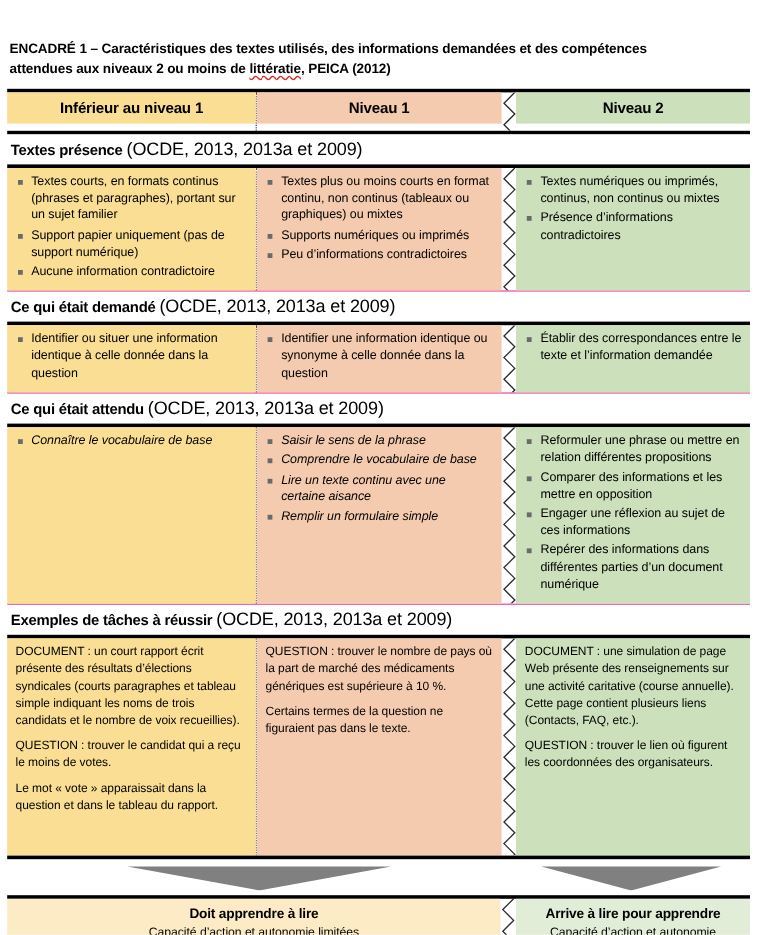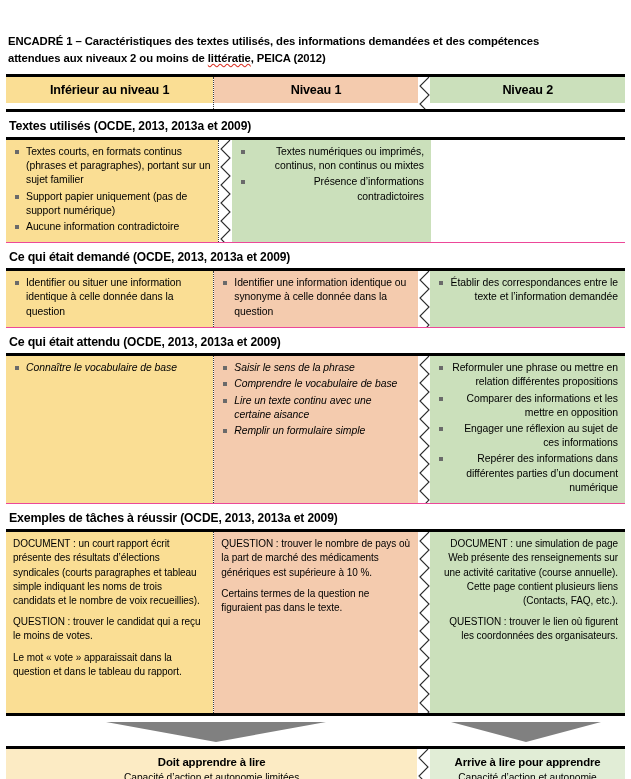--- a/index.html
+++ b/index.html
@@ -42,21 +42,21 @@
   .grid {
     display: flex;
     width: 619px;
   }
   .col {
     box-sizing: border-box;
     position: relative;
   }
   .col1 { width: 212px; background: #FADE94; }
   .col2 { width: 208px; background: #F4CBAE; }
-  .col3 { width: 199px; background: #CBE0BB; text-align: right; }
+  .col3 { width: 199px; background: #CBE0BB; }
 
   .sep-dotted {
     width: 0px;
     border-left: 1.5px dotted #3a3a3a;
     background: transparent;
   }
   .sep-zig {
     width: 13px;
     position: relative;
     overflow: hidden;
@@ -86,22 +86,22 @@
     box-sizing: border-box;
     white-space: nowrap;
   }
   .section-title.with-top { border-top: 1px solid #ec4899; }
   .st-main {
     font-weight: bold;
     font-size: 12.4px;
     letter-spacing: -0.2px;
   }
   .st-src {
-    font-weight: bold;
-    font-size: 12px;
+    font-weight: normal;
+    font-size: 15px;
     letter-spacing: -0.1px;
   }
 
   
   .cellpad {
     padding: 5px 7px 6px 7px;
     box-sizing: border-box;
   }
   ul.bl {
     margin: 0;
@@ -190,30 +190,37 @@
     <div class="col col2 cell">Niveau 1</div>
     <div class="sep-zig">
         <svg width="13" height="32" viewBox="0 0 13 32">
           <path d="M 11 0 L 2 9 L 11 18 L 2 27 L 11 36" fill="none" stroke="#2b2b2b" stroke-width="1.1"></path>
         </svg>
       </div>
     <div class="col col3 cell">Niveau 2</div>
   </div>
 
   <div id="sections-root">
-      <div class="section-title"><span class="st-main">Textes utilisés </span><span class="st-src">(OCDE, 2013, 2013a et 2009)</span></div>
+      <div class="section-title"><span class="st-main">Textes présence </span><span class="st-src">(OCDE, 2013, 2013a et 2009)</span></div>
       <div class="grid">
         <div class="col col1 cellpad">
           <ul class="bl">
             <li>Textes courts, en formats continus (phrases et paragraphes), portant sur un sujet familier</li>
             <li>Support papier uniquement (pas de support numérique)</li>
             <li>Aucune information contradictoire</li>
           </ul>
         </div>
         <div class="sep-dotted"></div>
+        <div class="col col2 cellpad">
+          <ul class="bl">
+            <li>Textes plus ou moins courts en format continu, non continus (tableaux ou graphiques) ou mixtes</li>
+            <li>Supports numériques ou imprimés</li>
+            <li>Peu d’informations contradictoires</li>
+          </ul>
+        </div>
         <div class="sep-zig">
           <svg width="13" height="102" viewBox="0 0 13 102">
             <path d="M 11 0 L 2 9 L 11 18 L 2 27 L 11 36 L 2 45 L 11 54 L 2 63 L 11 72 L 2 81 L 11 90 L 2 99 L 11 108" fill="none" stroke="#2b2b2b" stroke-width="1.1"></path>
           </svg>
         </div>
         <div class="col col3 cellpad">
           <ul class="bl">
             <li>Textes numériques ou imprimés, continus, non continus ou mixtes</li>
             <li>Présence d’informations contradictoires</li>
           </ul>

